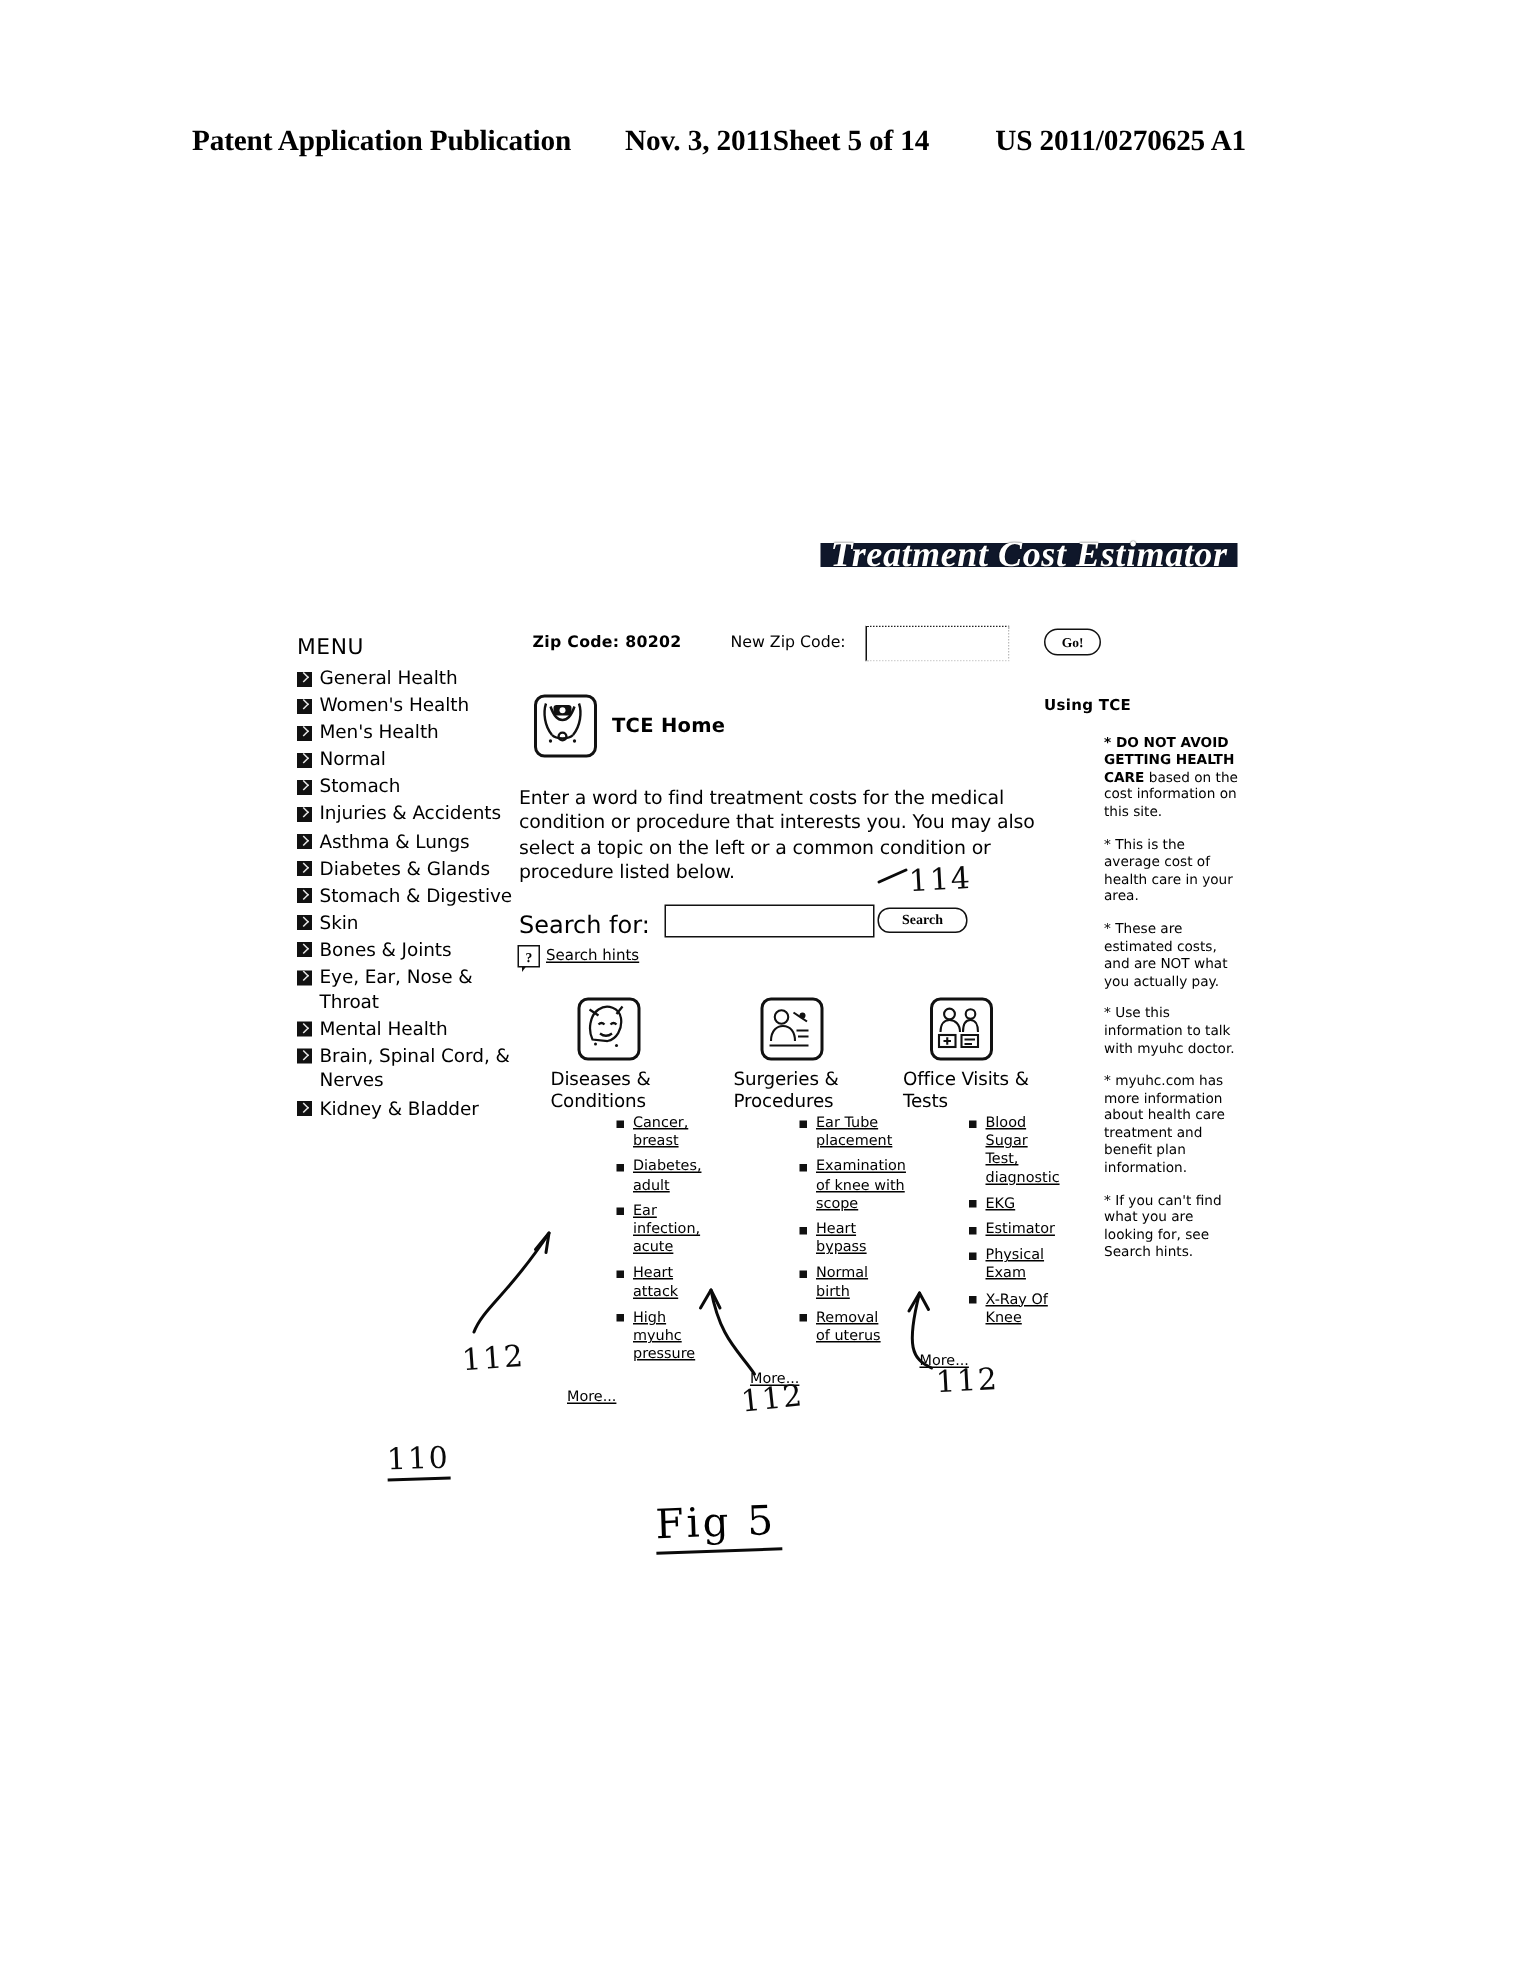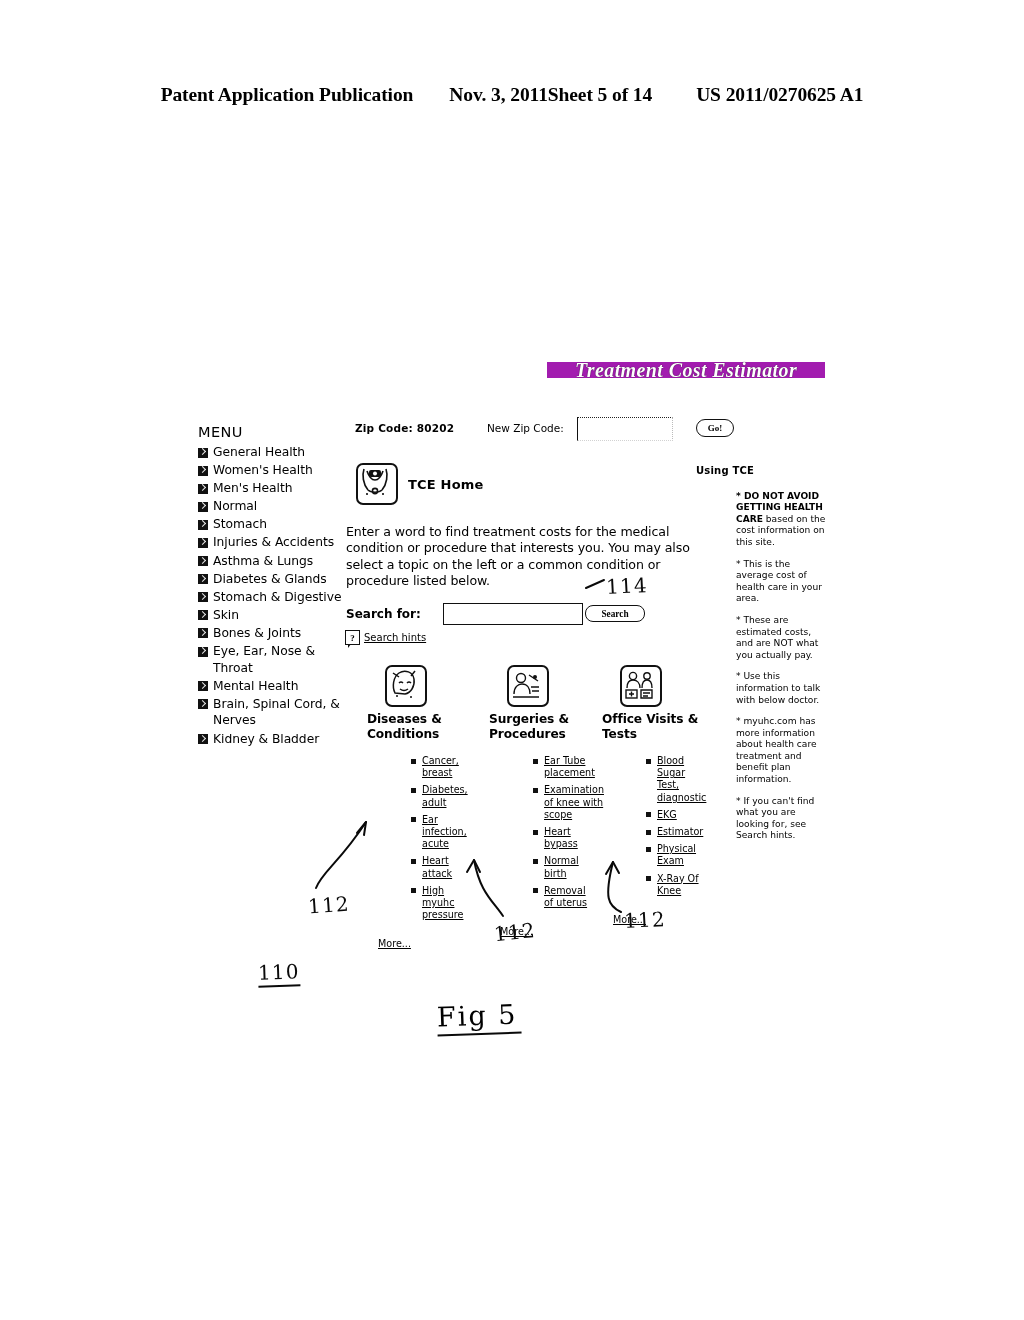--- a/index.html
+++ b/index.html
@@ -22,21 +22,20 @@
     top: 84px;
     left: 128px;
     width: 768px;
     display: flex;
     align-items: baseline;
     font-family: "Liberation Serif", serif;
     font-weight: bold;
     font-size: 19.5px;
     letter-spacing: -0.1px;
     white-space: nowrap;
-    justify-content: center;
   }
   #patent-header .ph-pub   { margin-right: 36px; }
   #patent-header .ph-date  { }
   #patent-header .ph-sheet { margin-right: 44px; }
 
   
   #figure {
     position: absolute;
     left: 0;
     top: 0;
@@ -44,26 +43,26 @@
     height: 1320px;
   }
 
   
   #title-banner {
     position: absolute;
     left: 547px;
     top: 362px;
     width: 278px;
     height: 16px;
-    background: #a21caf;
+    background: #0f172a;
     color: #ffffff;
     font-family: "Liberation Serif", serif;
     font-style: italic;
     font-weight: bold;
-    font-size: 20px;
+    font-size: 24px;
     letter-spacing: 0.4px;
     display: flex;
     align-items: center;
     justify-content: center;
     text-shadow: 0 0 1px #000;
   }
 
   
   #zip-bar {
     position: absolute;
@@ -185,21 +184,21 @@
   
   #search-row {
     position: absolute;
     left: 346px;
     top: 603px;
     width: 300px;
     height: 24px;
   }
   #search-label {
     position: absolute; left: 0; top: 4px;
-    font-size: 12px; font-weight: bold;
+    font-size: 16px; font-weight: normal;
   }
   #search-input {
     position: absolute;
     left: 97px; top: 0px;
     width: 134px; height: 18px;
     border: 1.6px solid #111;
     background: #fff;
   }
   #search-button {
     position: absolute;
@@ -275,24 +274,24 @@
   #cat-col-0 { left: 367px; }
   #cat-col-1 { left: 489px; }
   #cat-col-2 { left: 602px; }
   .cat-icon-wrap {
     display: flex;
     justify-content: flex-start;
     margin-left: 18px;
   }
   .cat-title {
     font-size: 12.2px;
-    font-weight: bold;
+    font-weight: normal;
     line-height: 14.5px;
     margin-top: 5px;
-    margin-bottom: 14px;
+    margin-bottom: 2px;
     letter-spacing: -0.1px;
   }
   .cat-list { }
   .cat-item {
     display: flex;
     align-items: flex-start;
     margin-bottom: 5px;
     font-size: 9.6px;
     line-height: 12.2px;
     padding-left: 44px;
@@ -472,21 +471,21 @@
     <div id="hint-icon">?</div>
     <span id="search-hints-link">Search hints</span>
   </div>
 
   <div id="notes">
     <div id="notes-title">Using TCE</div>
     <div id="notes-list">
         <div class="note"><span class="strong">* DO NOT AVOID GETTING HEALTH CARE</span><span> based on the cost information on this site.</span></div>
         <div class="note"><span>* This is the average cost of health care in your area.</span></div>
         <div class="note"><span>* These are estimated costs, and are NOT what you actually pay.</span></div>
-        <div class="note"><span>* Use this information to talk with below doctor.</span></div>
+        <div class="note"><span>* Use this information to talk with myuhc doctor.</span></div>
         <div class="note"><span>* myuhc.com has more information about health care treatment and benefit plan information.</span></div>
         <div class="note"><span>* If you can't find what you are looking for, see Search hints.</span></div>
       </div>
   </div>
 
   <div class="cat-col" id="cat-col-0">
     <div class="cat-icon-wrap">
       <div class="doodle-icon">
         <svg width="34" height="34" viewBox="0 0 34 34">
           <g fill="none" stroke="#111" stroke-width="1.5">

